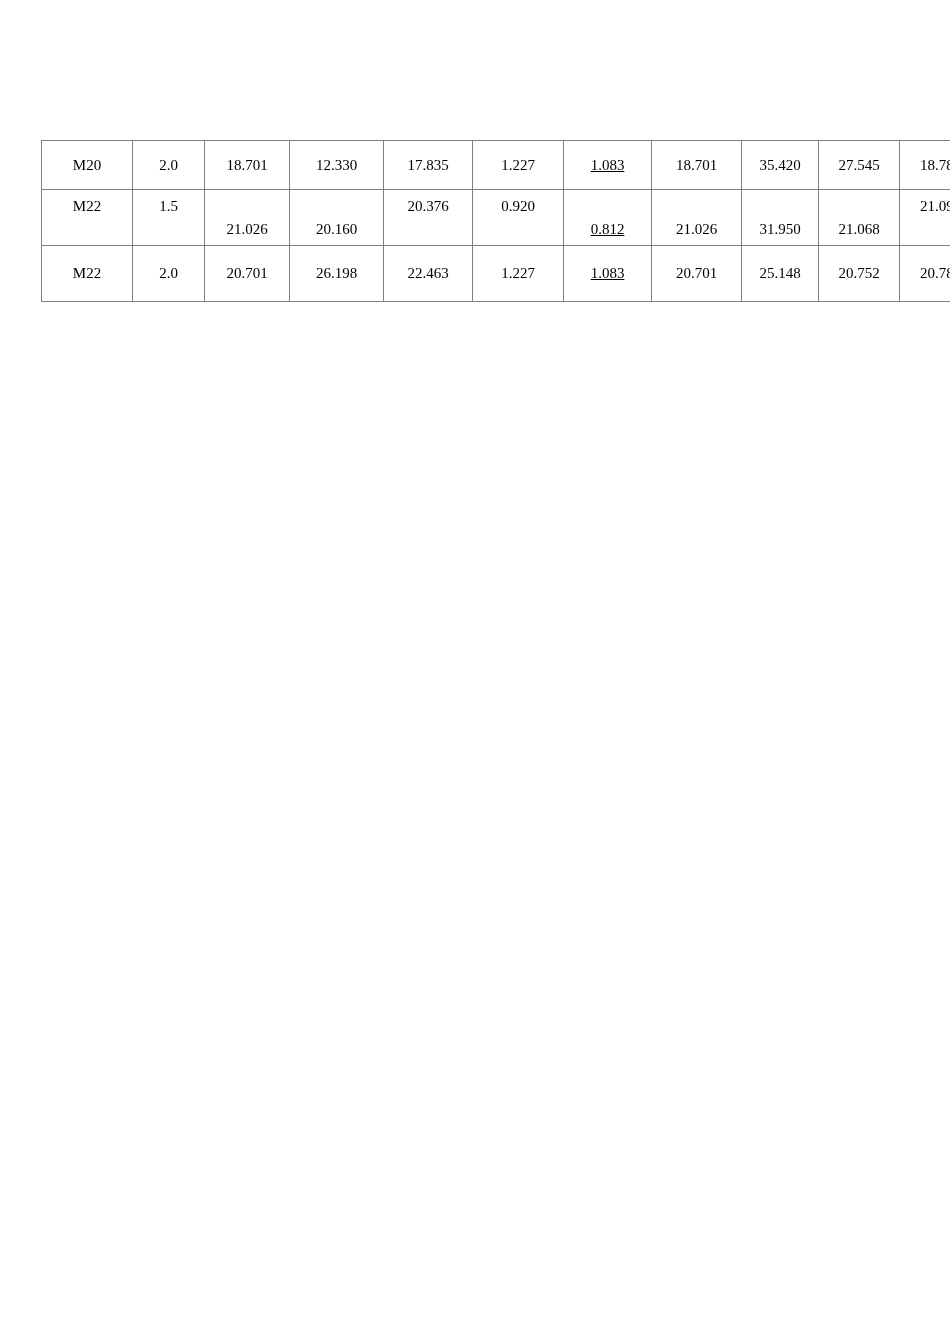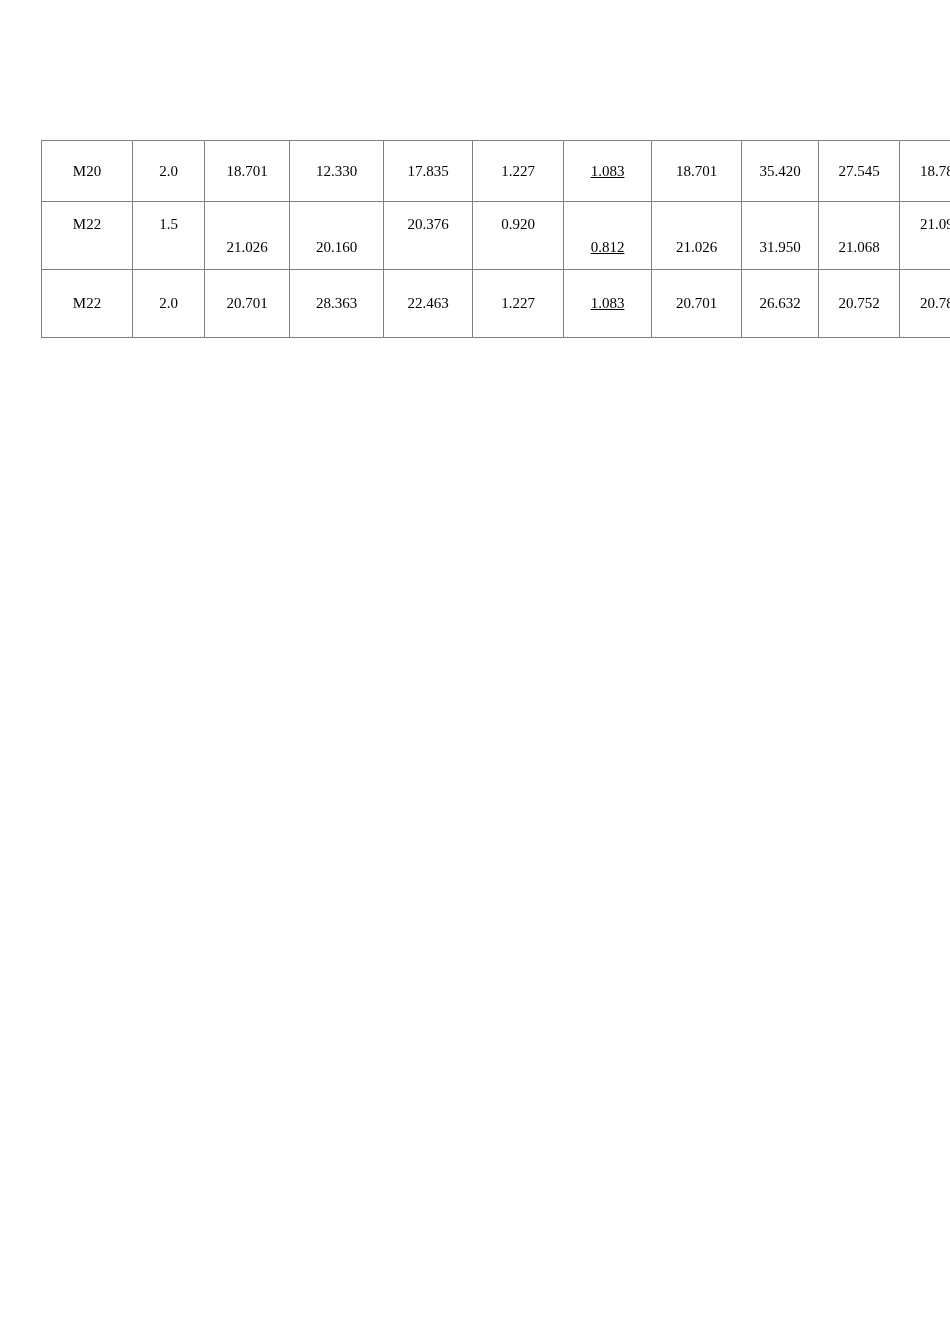--- a/index.html
+++ b/index.html
@@ -35,21 +35,21 @@
     background: #ffffff;
   }
 
   #thread-table td {
     border: 1px solid #808080;
     font-family: "Liberation Serif", "DejaVu Serif", serif;
     font-size: 15px;
     line-height: 1.1;
     text-align: center;
     color: #000000;
-    padding: 14px 3px;
+    padding: 8px 3px;
     white-space: nowrap;
     overflow: hidden;
   }
 
   
   .c0 { width: 84px; }
   .c1 { width: 65px; }
   .c2 { width: 78px; }
   .c3 { width: 87px; }
   .c4 { width: 82px; }
@@ -101,24 +101,24 @@
           <td class="c6 va-low">0.812</td>
           <td class="c7 va-low">21.026</td>
           <td class="c8 va-low">31.950</td>
           <td class="c9 va-low">21.068</td>
           <td class="c10 va-high">21.096</td>
         </tr>
         <tr class="row-2">
           <td class="c0 va-top">M22</td>
           <td class="c1 va-top">2.0</td>
           <td class="c2 va-top">20.701</td>
-          <td class="c3 va-top">28.363</td>
+          <td class="c3 va-top">26.198</td>
           <td class="c4 va-top">22.463</td>
           <td class="c5 va-top">1.227</td>
           <td class="c6 va-top">1.083</td>
           <td class="c7 va-top">20.701</td>
-          <td class="c8 va-top">26.632</td>
+          <td class="c8 va-top">25.148</td>
           <td class="c9 va-top">20.752</td>
           <td class="c10 va-top">20.786</td>
         </tr>
       </tbody>
   </table>
 </div>
 
 </body></html>

